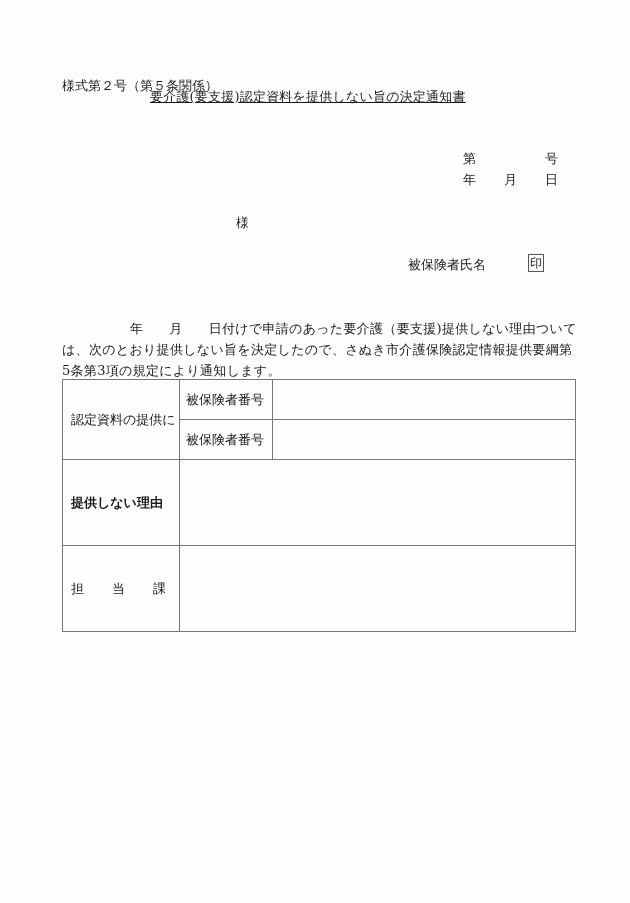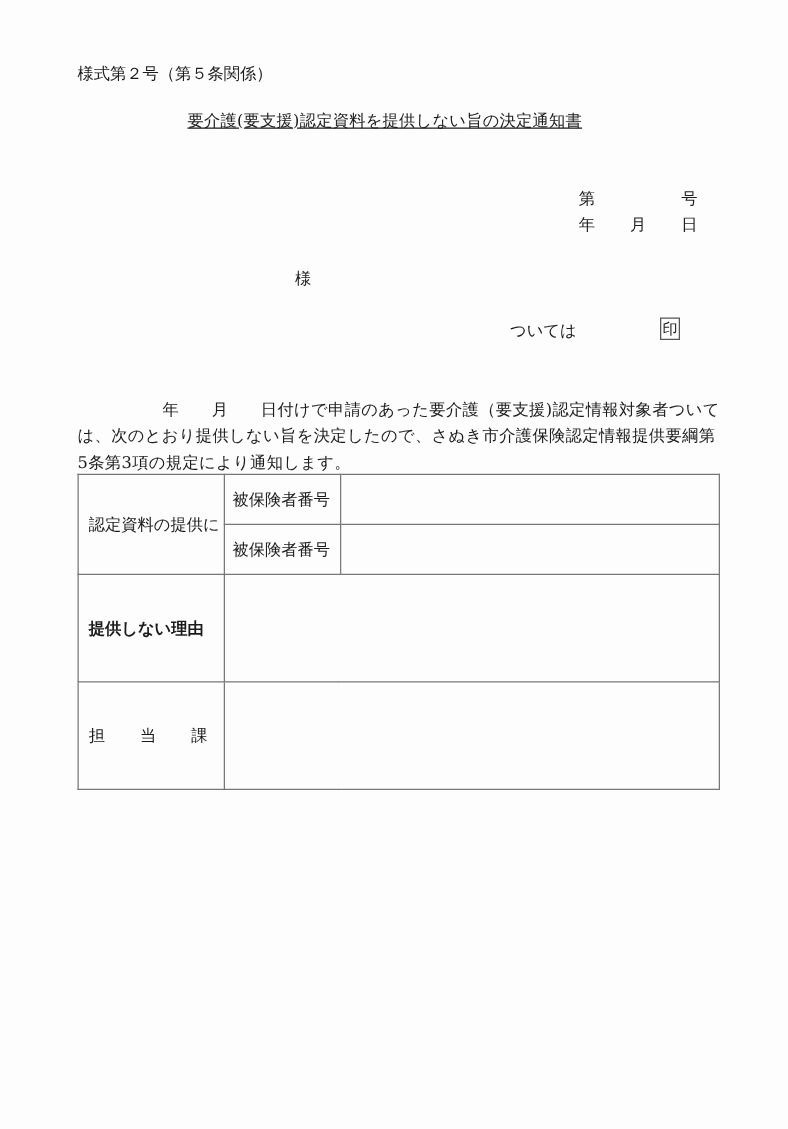--- a/index.html
+++ b/index.html
@@ -2,21 +2,21 @@
 <html><head>
 <meta charset="utf-8">
 <style>
   html, body { margin: 0; padding: 0; }
   body {
     width: 630px; height: 903px; background: #fdfdfd; position: relative;
     font-family: "DejaVu Serif", "Liberation Serif", serif; color: #1a1a1a;
     font-size: 13px; overflow: hidden;
   }
   .abs { position: absolute; white-space: nowrap; }
-  #form-no { left: 62px; top: 50px; }
+  #form-no { left: 62px; top: 77px; }
   #title { left: 150px; top: 88px; letter-spacing: 0.2px; text-decoration: underline; }
   #num-line { left: 463px; top: 150px; width: 95px; }
   #date-line { left: 463px; top: 171px; width: 95px; }
   .spread { display: flex; justify-content: space-between; }
   #addressee { left: 236px; top: 214px; }
   #mayor { left: 408px; top: 256px; }
   #seal { left: 528px; top: 254px; border: 1px solid #555; padding: 0 1px; font-size: 12px; line-height: 16px; }
   #body-text { left: 62px; top: 318px; width: 515px; white-space: normal; line-height: 21px; letter-spacing: 0.3px; }
   #body-text .indent { display: inline-block; width: 68px; }
   #body-text .gap { display: inline-block; width: 26px; }
@@ -39,24 +39,24 @@
   <span>第</span>
   <span>号</span>
 </div>
 <div class="abs spread" id="date-line">
   <span>年</span>
   <span>月</span>
   <span>日</span>
 </div>
 
 <div class="abs" id="addressee">様</div>
-<div class="abs" id="mayor">ついては</div>
+<div class="abs" id="mayor">被保険者氏名</div>
 <div class="abs" id="seal">印</div>
 
-<div class="abs" id="body-text"><span class="indent"></span><span>年</span><span class="gap"></span><span>月</span><span class="gap"></span><span>日付けで申請のあった要介護（要支援)認定情報対象者</span><span>ついては、次のとおり提供しない旨を決定したので、さぬき市介護保険認定情報提供要綱第5条第3項の規定により通知します。</span></div>
+<div class="abs" id="body-text"><span class="indent"></span><span>年</span><span class="gap"></span><span>月</span><span class="gap"></span><span>日付けで申請のあった要介護（要支援)提供しない理由</span><span>ついては、次のとおり提供しない旨を決定したので、さぬき市介護保険認定情報提供要綱第5条第3項の規定により通知します。</span></div>
 
 <table>
   <tbody>
       <tr class="r1">
     <td class="lbl" rowspan="2">認定資料の提供に</td>
     <td class="sub">被保険者番号</td>
     <td></td>
   </tr>
   <tr class="r2">
     <td class="sub">被保険者番号</td>

